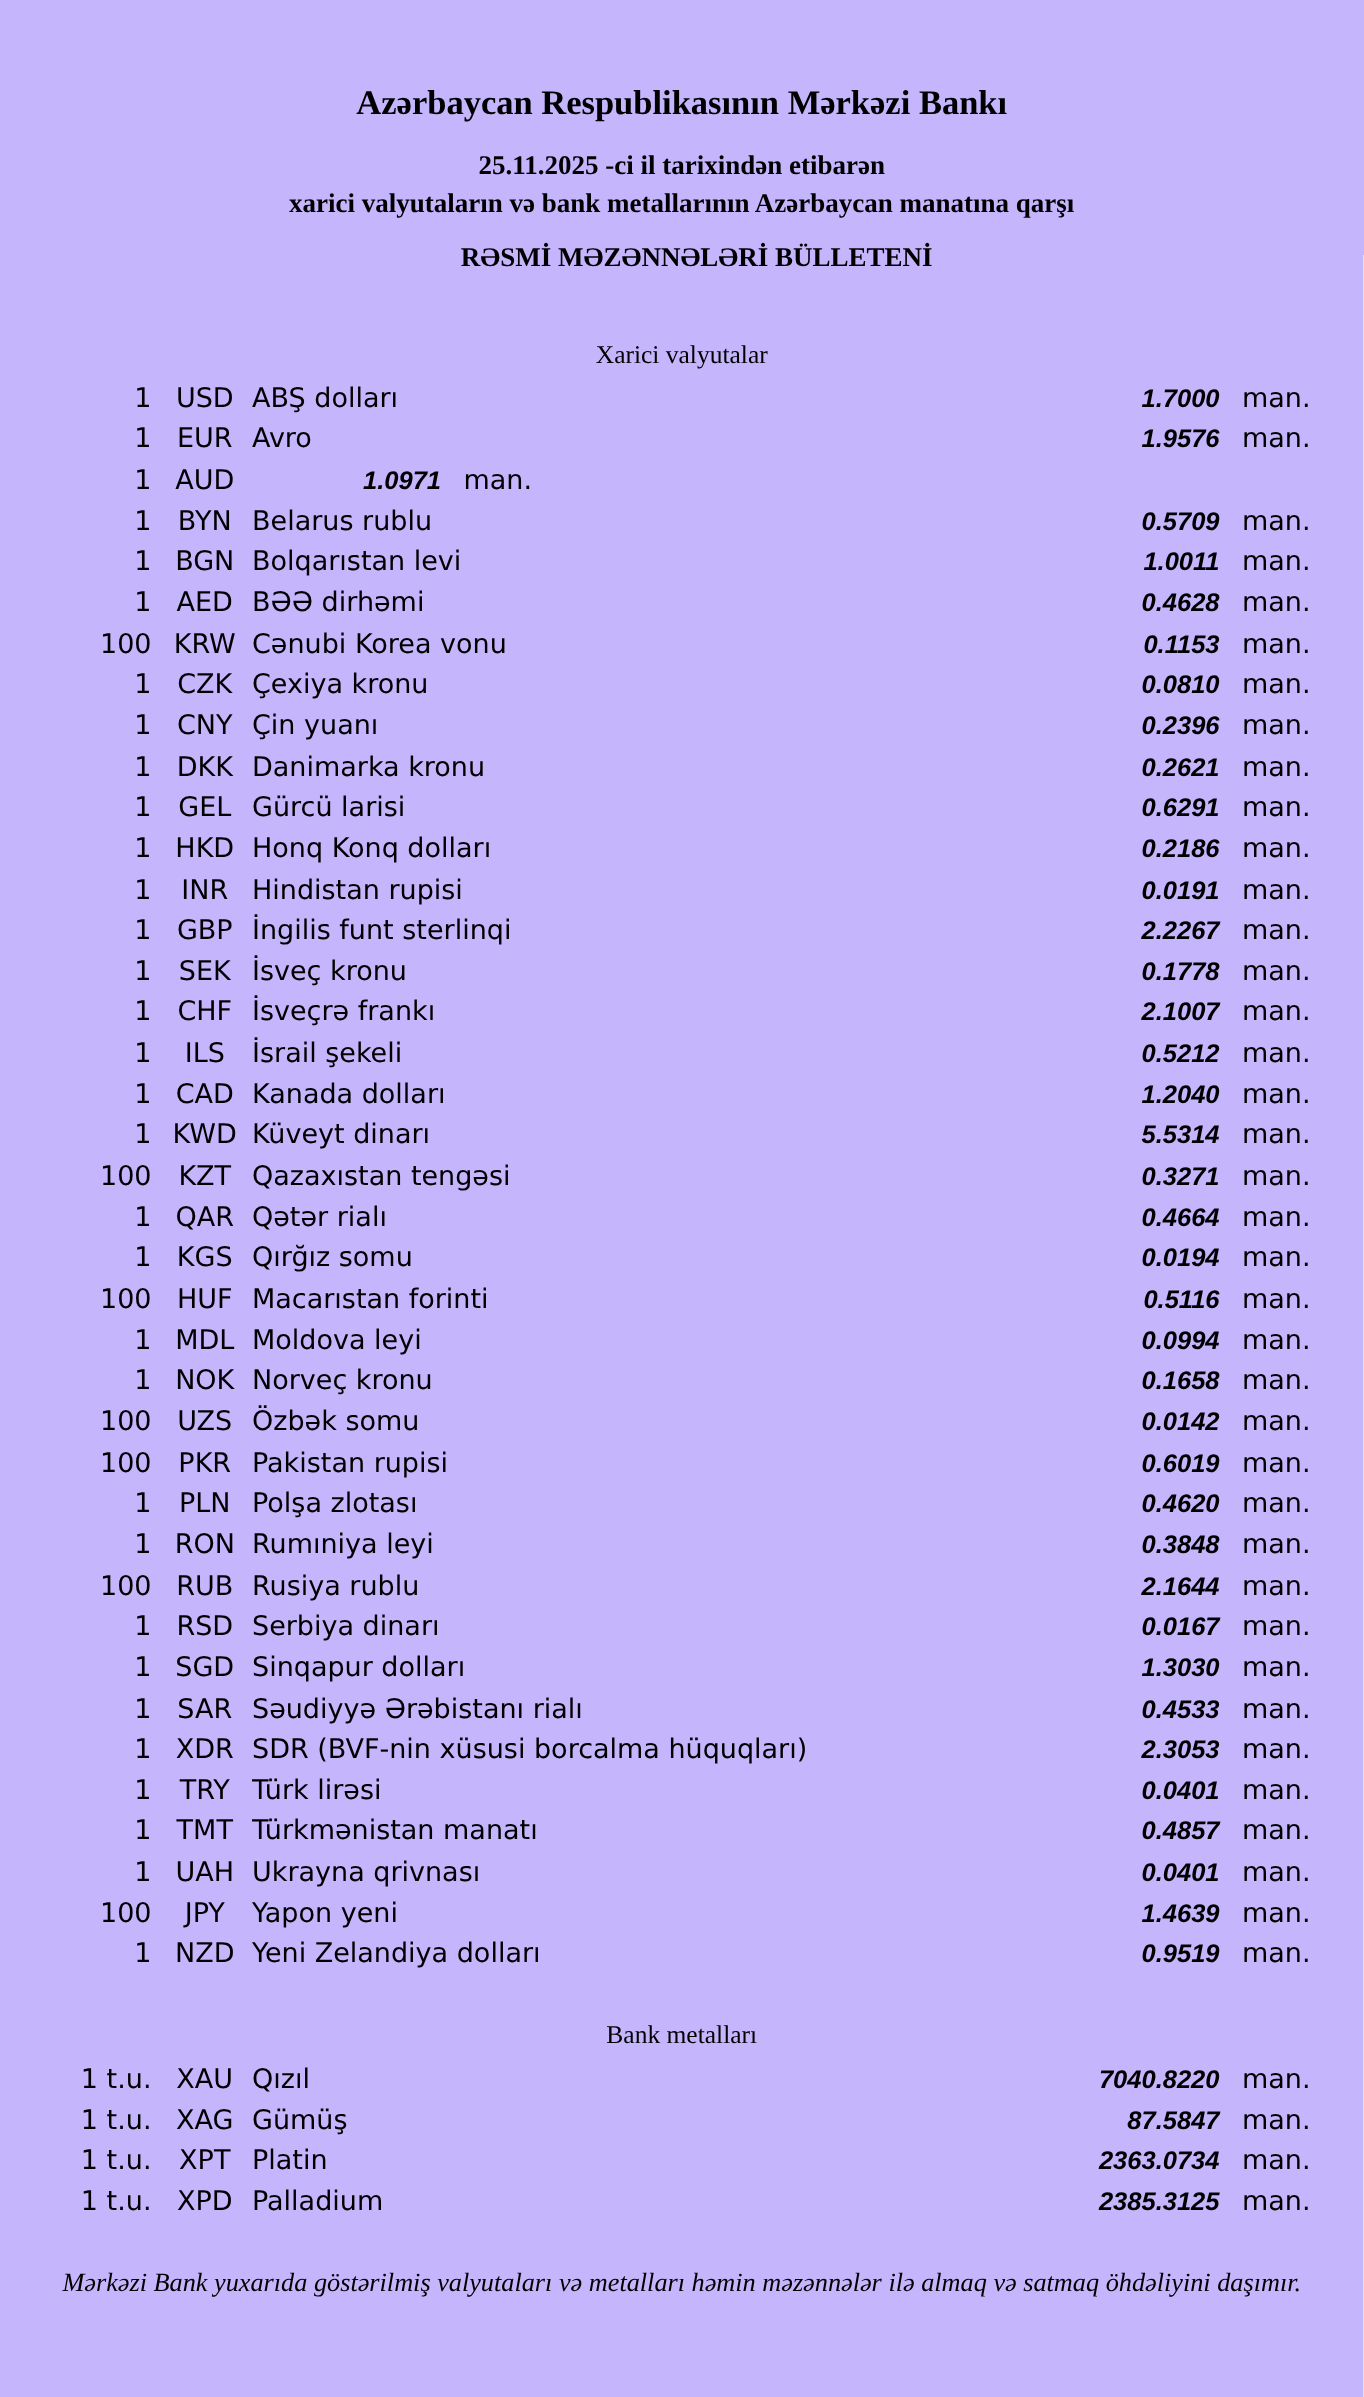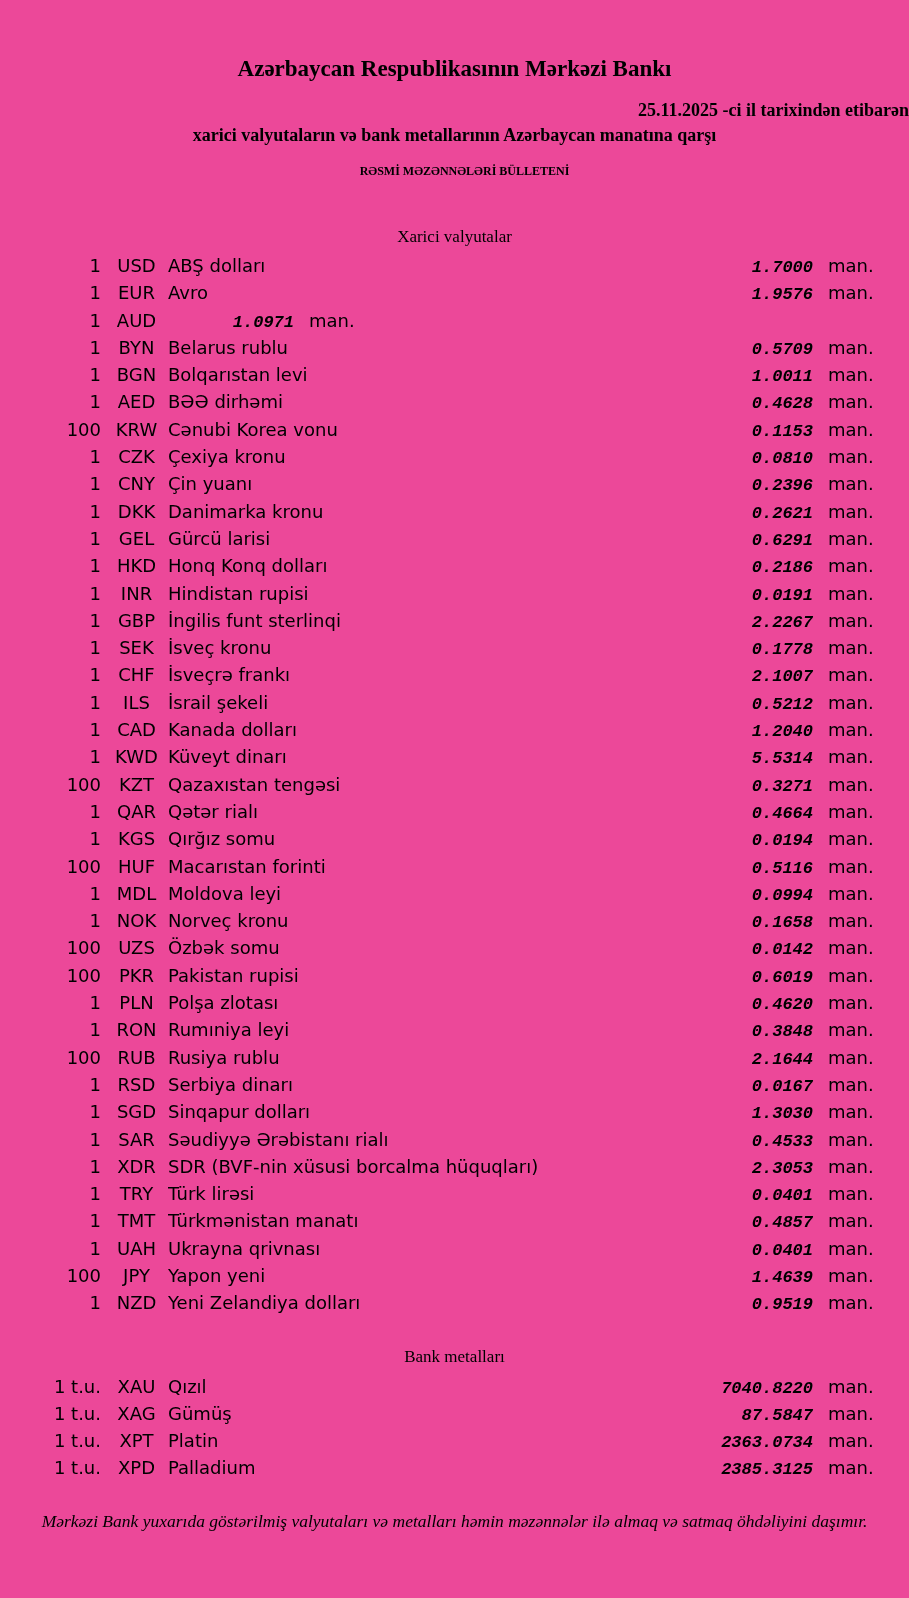--- a/index.html
+++ b/index.html
@@ -6,54 +6,53 @@
     margin: 0;
     padding: 0;
     background: #ffffff;
     color: #000000;
   }
   .page {
     position: relative;
     width: 909px;
     height: 1598px;
     margin: 0 auto;
-    background: #ec4899;
+    background: #c4b5fd;
     box-sizing: border-box;
     padding-top: 54px;
     overflow: hidden;
     font-family: "DejaVu Sans", sans-serif;
   }
   
   .doc-header { text-align: center; }
   .bank-name {
     font-family: "Liberation Serif", serif;
     font-weight: bold;
     font-size: 23px;
     line-height: 29px;
     margin: 0;
   }
   .date-line {
     font-family: "Liberation Serif", serif;
     font-weight: bold;
     font-size: 18px;
     line-height: 21px;
     margin: 17px 0 0 0;
-    text-align: right;
   }
   .subject-line {
     font-family: "Liberation Serif", serif;
     font-weight: bold;
     font-size: 18px;
     line-height: 21px;
     margin: 4px 0 0 0;
   }
   .bulletin-title {
     font-family: "Liberation Serif", serif;
     font-weight: bold;
-    font-size: 12px;
+    font-size: 18px;
     line-height: 21px;
     margin: 15px 0 0 0;
     padding-left: 20px;
   }
   
   .section-title {
     font-family: "Liberation Serif", serif;
     font-weight: normal;
     font-size: 17px;
     line-height: 21px;
@@ -85,21 +84,21 @@
   }
   .cell-name {
     flex: 1;
     text-align: left;
     white-space: nowrap;
     overflow: hidden;
   }
   .cell-rate {
     width: 126px;
     text-align: right;
-    font-family: Liberation Mono, monospace;
+    font-family: Liberation Sans, sans-serif;
     font-weight: bold;
     font-style: italic;
     font-size: 17px;
     white-space: nowrap;
   }
   .cell-unit {
     width: 96px;
     box-sizing: border-box;
     padding-left: 15px;
     text-align: left;

